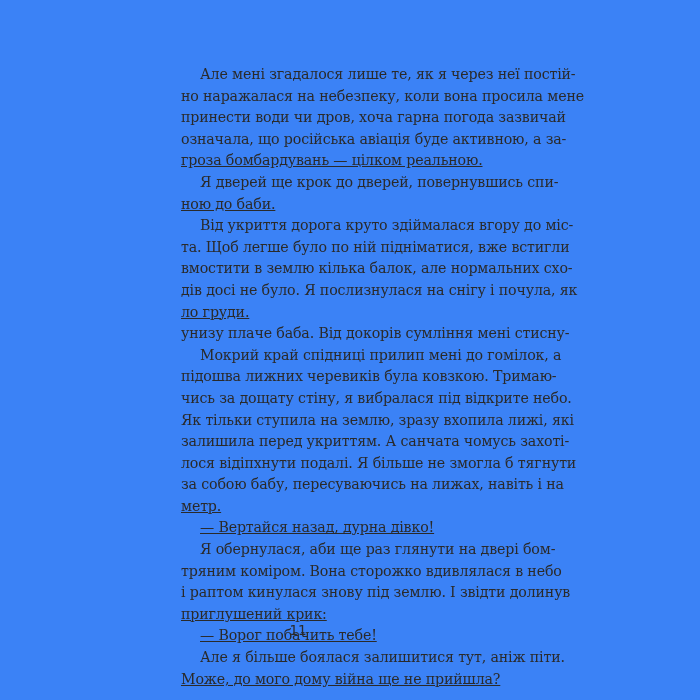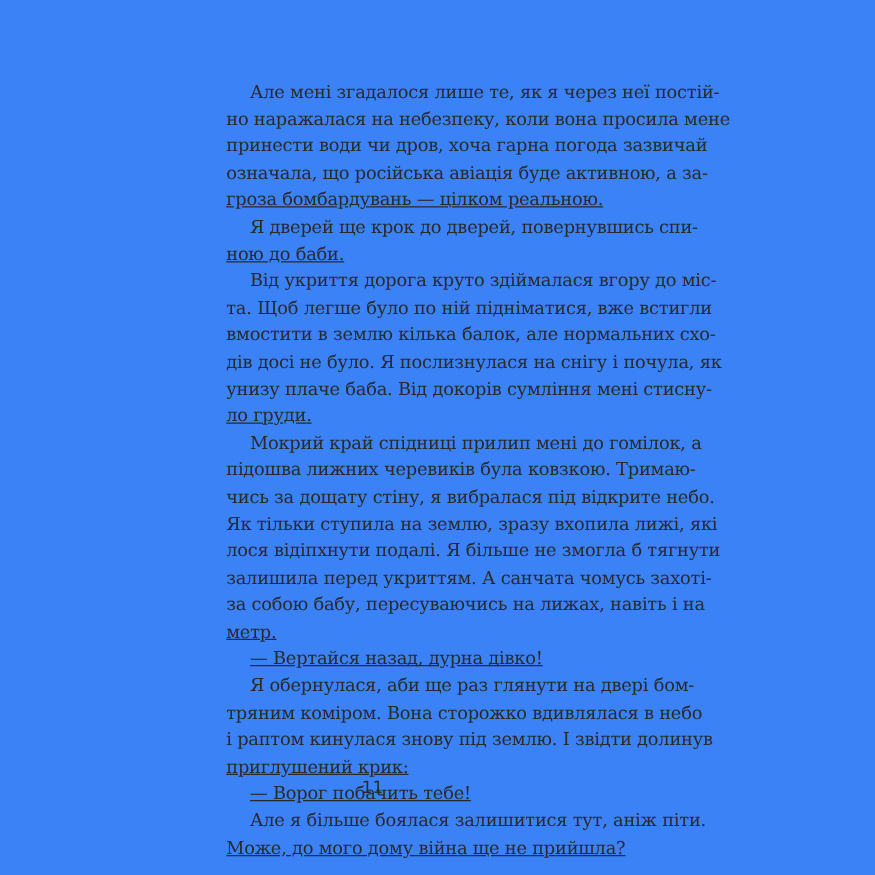--- a/index.html
+++ b/index.html
@@ -68,29 +68,29 @@
     <span class="line">означала, що російська авіація буде активною, а за-</span>
     <span class="line last">гроза бомбардувань — цілком реальною.</span>
 
     <span class="line indent">Я дверей ще крок до дверей, повернувшись спи-</span>
     <span class="line last">ною до баби.</span>
 
     <span class="line indent">Від укриття дорога круто здіймалася вгору до міс-</span>
     <span class="line">та. Щоб легше було по ній підніматися, вже встигли</span>
     <span class="line">вмостити в землю кілька балок, але нормальних схо-</span>
     <span class="line">дів досі не було. Я послизнулася на снігу і почула, як</span>
+    <span class="line last">ло груди.</span>
     <span class="line">унизу плаче баба. Від докорів сумління мені стисну-</span>
-    <span class="line last">ло груди.</span>
 
     <span class="line indent">Мокрий край спідниці прилип мені до гомілок, а</span>
     <span class="line">підошва лижних черевиків була ковзкою. Тримаю-</span>
     <span class="line">чись за дощату стіну, я вибралася під відкрите небо.</span>
     <span class="line">Як тільки ступила на землю, зразу вхопила лижі, які</span>
+    <span class="line">залишила перед укриттям. А санчата чомусь захоті-</span>
     <span class="line">лося відіпхнути подалі. Я більше не змогла б тягнути</span>
-    <span class="line">залишила перед укриттям. А санчата чомусь захоті-</span>
     <span class="line">за собою бабу, пересуваючись на лижах, навіть і на</span>
     <span class="line last">метр.</span>
 
     <span class="line indent last">— Вертайся назад, дурна дівко!</span>
 
     <span class="line indent">Я обернулася, аби ще раз глянути на двері бом-</span>
     <span class="line">тряним коміром. Вона сторожко вдивлялася в небо</span>
     <span class="line">і раптом кинулася знову під землю. І звідти долинув</span>
     <span class="line last">приглушений крик:</span>
 

